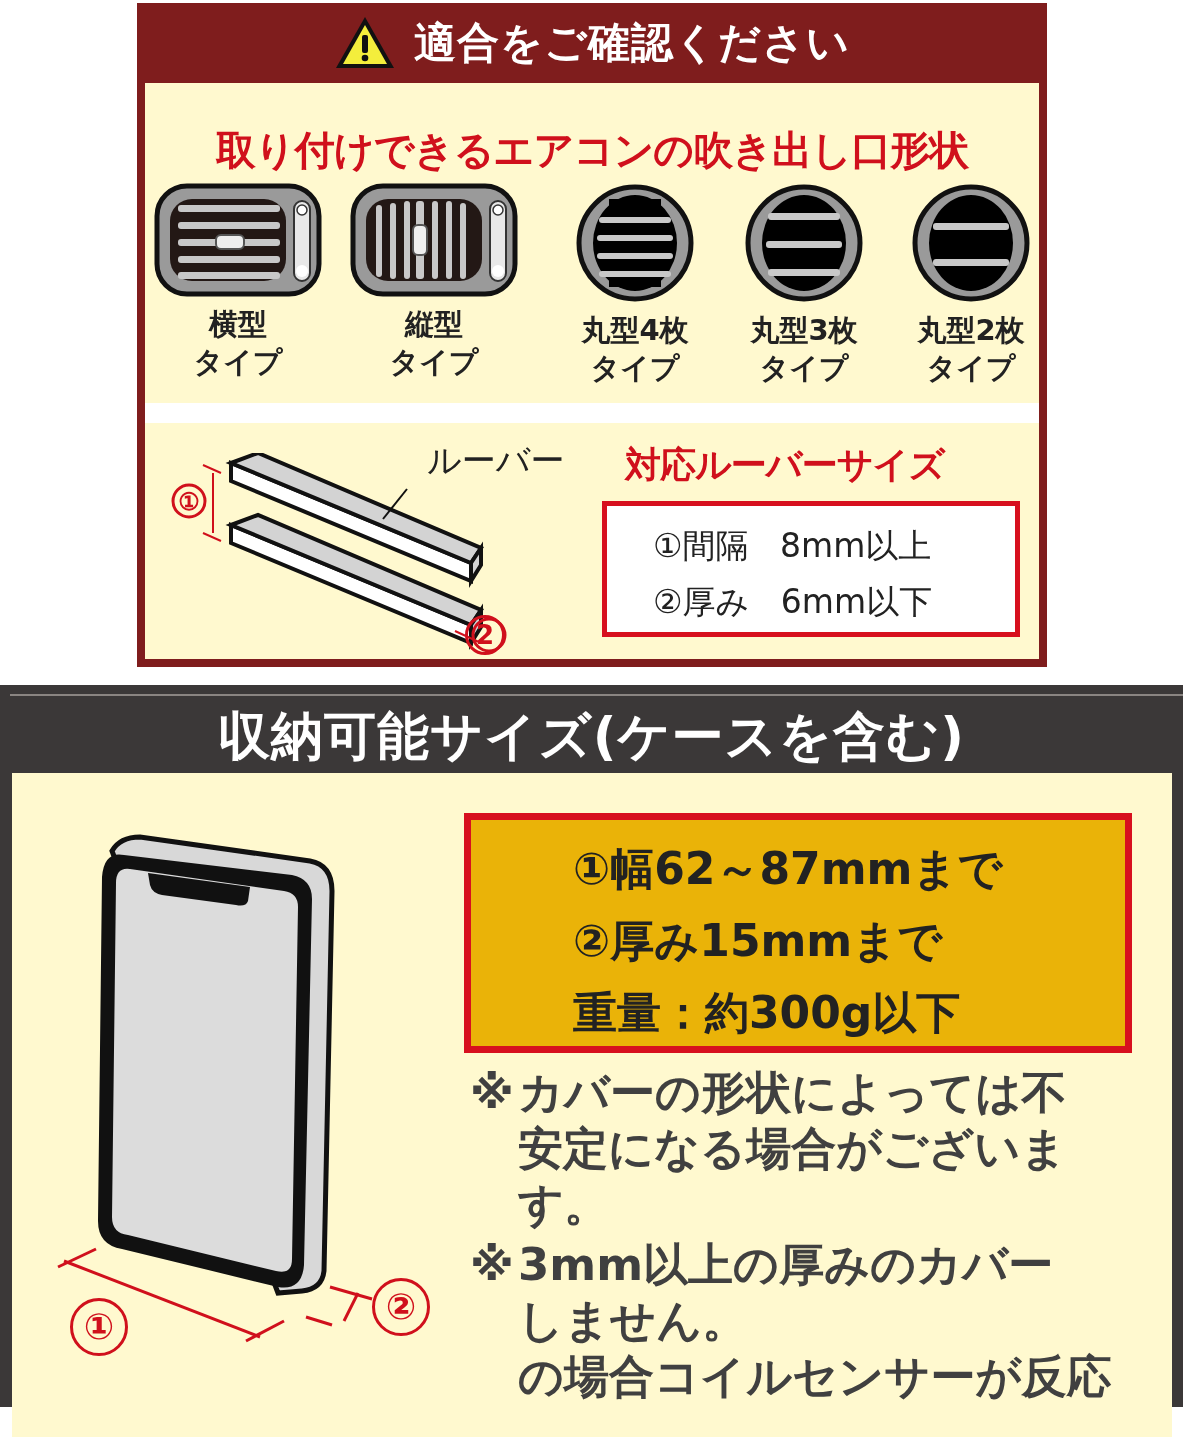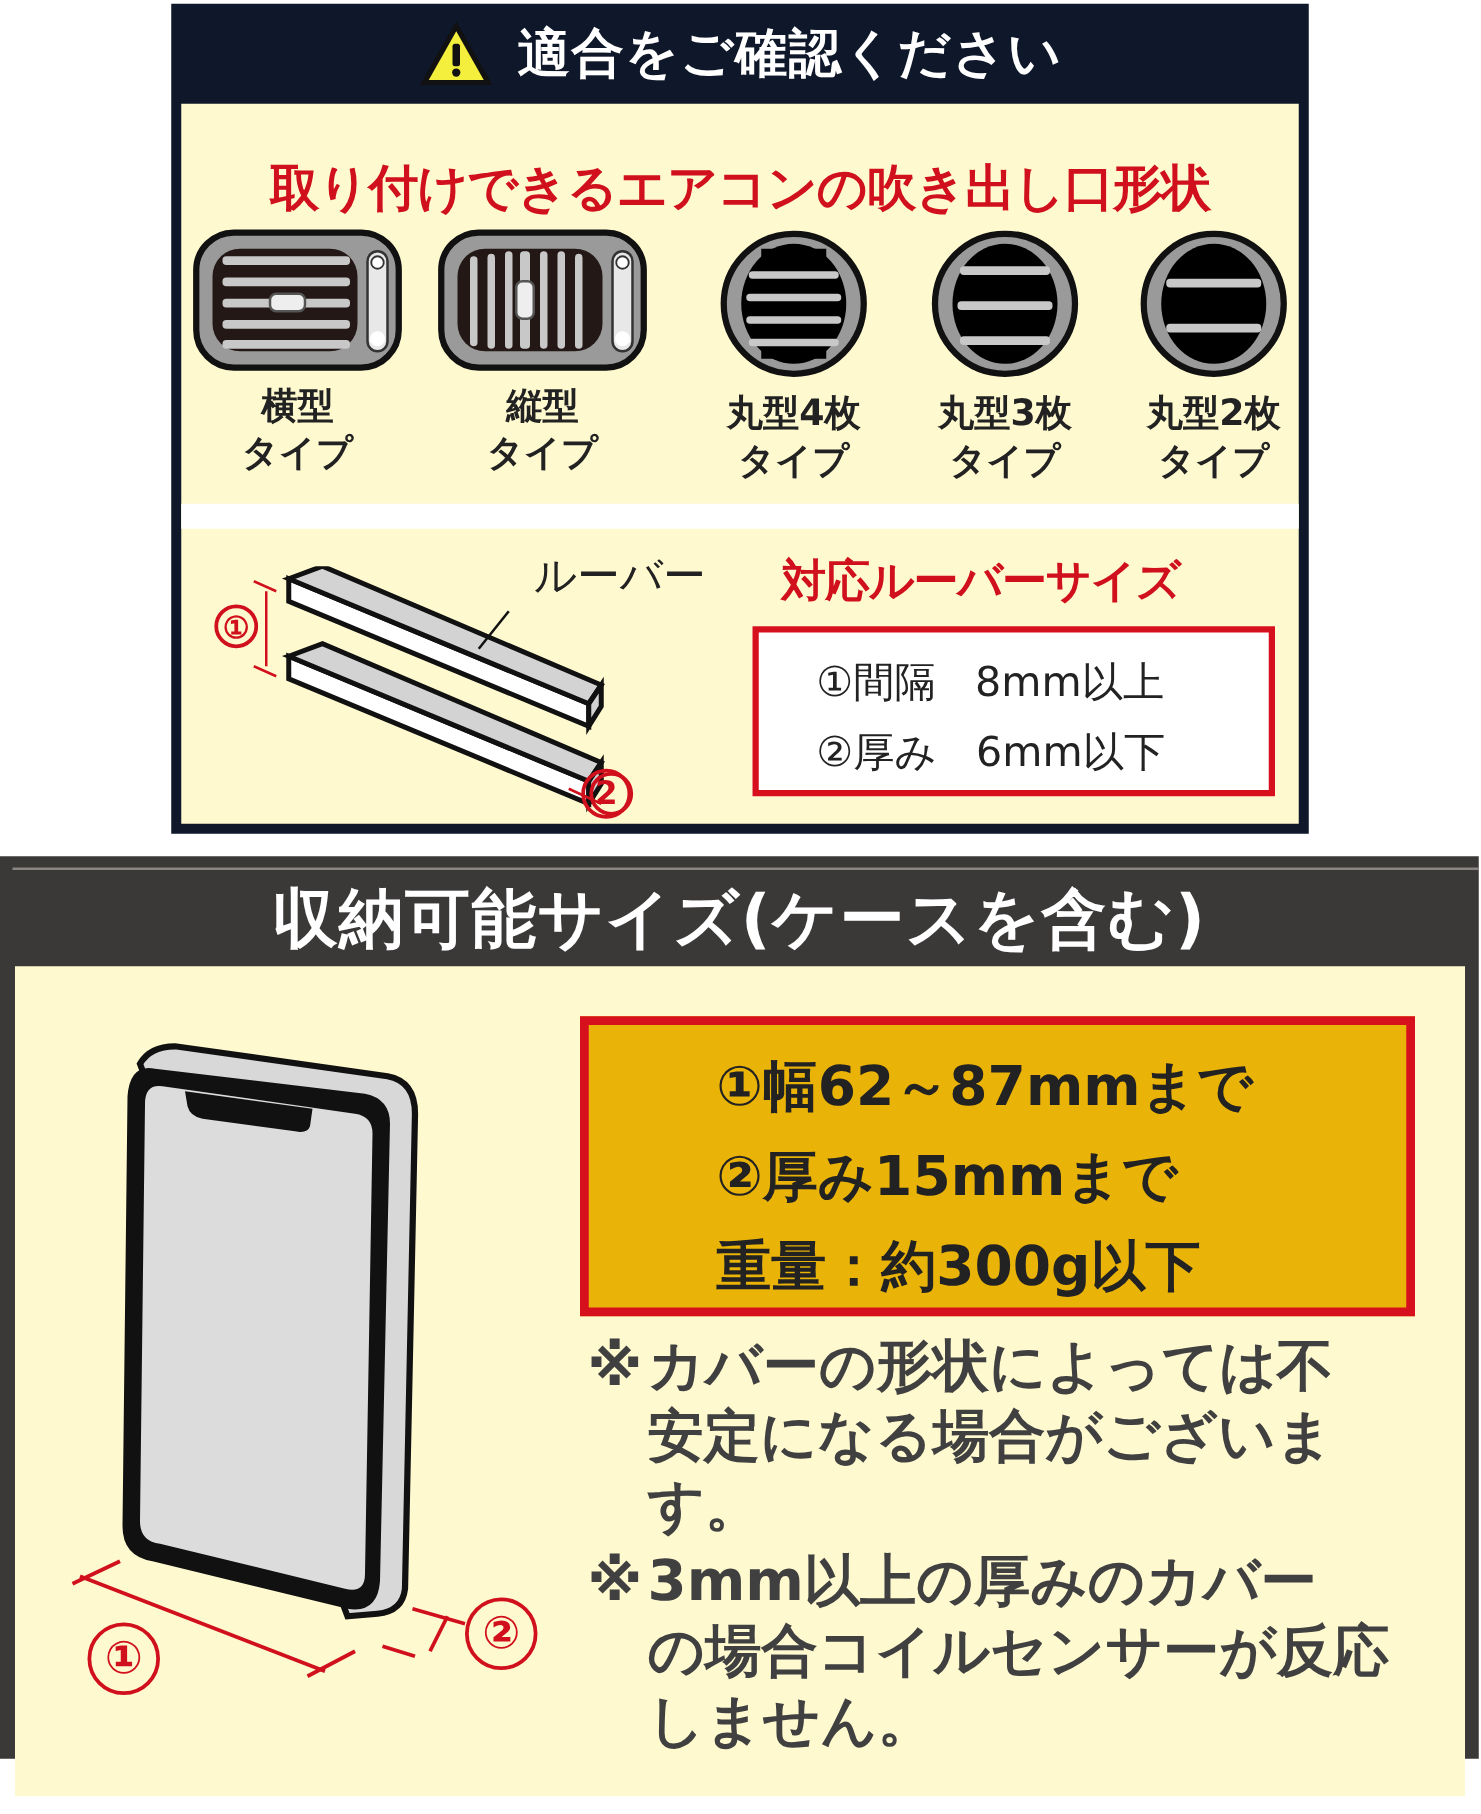--- a/index.html
+++ b/index.html
@@ -1,21 +1,21 @@
 <!DOCTYPE html>
 <html><head>
 <meta charset="utf-8">
 <style>
   html,body{margin:0;padding:0;background:#ffffff;}
   body{width:1185px;height:1451px;position:relative;overflow:hidden;
        font-family:"DejaVu Sans","Liberation Sans",sans-serif;}
   .abs{position:absolute;}
 
   
-  #top-panel{left:137px;top:3px;width:910px;height:664px;background:#0f172a;}
+  #top-panel{left:137px;top:3px;width:910px;height:664px;background:#7f1d1d;}
   #top-header{left:0;top:0;width:910px;height:80px;display:flex;align-items:center;justify-content:center;gap:18px;}
   #top-header .title{color:#fff;font-weight:bold;font-size:42px;letter-spacing:1px;}
   #top-inner{left:8px;top:80px;width:894px;height:576px;background:#fff9cf;}
   #shapes-title{left:0;top:40px;width:894px;text-align:center;color:#d0101c;font-weight:bold;font-size:40px;letter-spacing:-1px;}
   .vent{position:absolute;top:100px;width:170px;text-align:center;}
   .vent svg{display:block;margin:0 auto;}
   .vent .lbl{color:#222;font-weight:bold;font-size:29px;line-height:38px;margin-top:8px;}
   #white-band{left:0;top:320px;width:894px;height:20px;background:#ffffff;}
   #louver-title{left:480px;top:358px;color:#d0101c;font-weight:bold;font-size:36px;letter-spacing:-1px;}
   #louver-box{left:457px;top:418px;width:418px;height:136px;background:#fff;border:5px solid #d7101e;box-sizing:border-box;}
@@ -212,17 +212,17 @@
       <div class="row" style="top:164px;">重量：約300g以下</div>
     </div>
 
     <div class="note" style="top:292px;">
       <span class="mark">※</span><span>カバーの形状によっては不</span>
       <span class="cont">安定になる場合がございま</span>
       <span class="cont">す。</span>
     </div>
     <div class="note" style="top:464px;">
       <span class="mark">※</span><span>3mm以上の厚みのカバー</span>
+      <span class="cont">しません。</span>
       <span class="cont">の場合コイルセンサーが反応</span>
-      <span class="cont">しません。</span>
     </div>
   </div>
 </div>
 
 </body></html>

